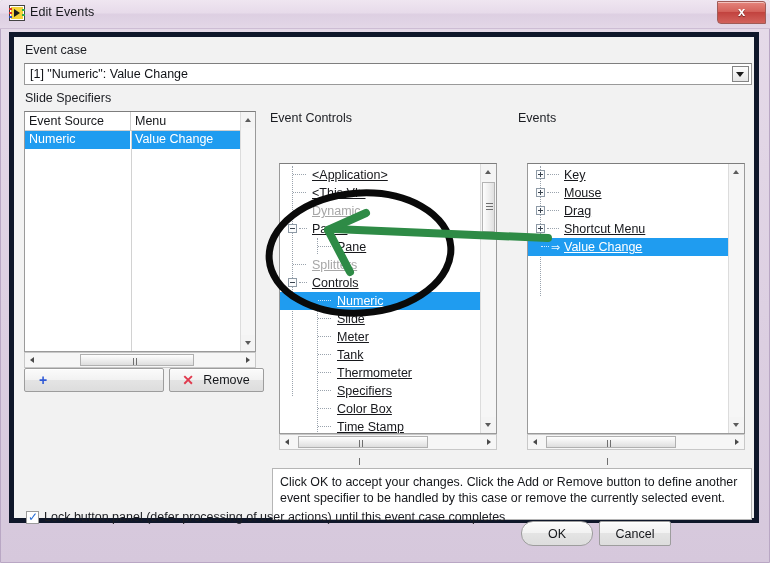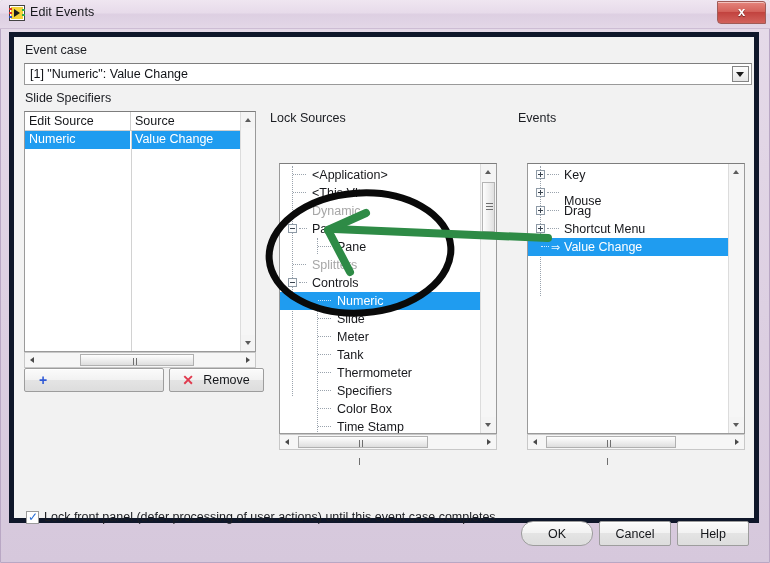--- a/index.html
+++ b/index.html
@@ -204,21 +204,21 @@
     line-height: 18px;
   }
   .tnode.dim { color: #a7a7a7; }
   .tnode.sel {
     background: #1f9cf0;
     color: #ffffff;
     left: 0;
     right: 0;
   }
   .tnode.sel .tlabel { color: #ffffff; }
-  .tlabel { position: absolute; }
+  .tlabel { position: absolute; text-decoration: underline; }
   .expander {
     position: absolute;
     width: 9px; height: 9px;
     top: 4px;
     box-sizing: border-box;
     border: 1px solid #8e9aa6;
     background: #fbfcfd;
   }
   .expander::before {
     content: "";
@@ -457,22 +457,22 @@
       <div class="combo-value">[1] "Numeric": Value Change</div>
       <div class="combo-btn">
         <div class="tri"></div>
       </div>
     </div>
 
     <div class="lbl" style="left:11px; top:54px;">Slide Specifiers</div>
 
     <div class="panel spec-list">
       <div class="spec-hdr">
-        <div class="cell" style="left:0; width:106px;">Edit Source</div>
-        <div class="cell" style="left:106px; width:109px; border-right:none;">Source</div>
+        <div class="cell" style="left:0; width:106px;">Event Source</div>
+        <div class="cell" style="left:106px; width:109px; border-right:none;">Menu</div>
       </div>
       <div class="spec-row">
         <div class="cell" style="left:0; width:106px;">Numeric</div>
         <div class="cell" style="left:106px; width:109px; border-right:none;">Value Change</div>
       </div>
       <div class="colsep" style="left:106px;"></div>
 
       <div class="vscroll" style="width:15px;">
         <div class="sb-btn sb-up">
             <div class="sb-arrow-up"></div>
@@ -496,21 +496,21 @@
     </div>
 
     <div class="btn" style="left:10px; top:331px; width:140px; height:24px;">
       <div class="btn-icon icon-plus">+</div>
     </div>
     <div class="btn" style="left:155px; top:331px; width:95px; height:24px;">
       <div class="btn-icon icon-x">✕</div>
       <span class="btnlabel" style="padding-left:20px;">Remove</span>
     </div>
 
-    <div class="lbl" style="left:256px; top:74px;">Lock Sources</div>
+    <div class="lbl" style="left:256px; top:74px;">Event Controls</div>
     <div class="panel tree-panel-mid">
       <div class="tree-view">
 
         <div class="vdot" style="left:12px; top:2px; height:230px;"></div>
         <div class="vdot" style="left:37px; top:74px; height:16px;"></div>
         <div class="vdot" style="left:37px; top:146px; height:160px;"></div>
 
         <div class="tnode" style="left:0; top:2px;">
           <div class="dots" style="left:13px; width:13px;"></div>
           <span class="tlabel" style="left:32px;">&lt;Application&gt;</span>
@@ -635,21 +635,21 @@
 
         <div class="tnode" style="left:0; top:2px;">
           <div class="expander plus" style="left:8px;"></div>
           <div class="dots" style="left:19px; width:12px;"></div>
           <span class="tlabel" style="left:36px;">Key</span>
         </div>
 
         <div class="tnode" style="left:0; top:20px;">
           <div class="expander plus" style="left:8px;"></div>
           <div class="dots" style="left:19px; width:12px;"></div>
-          <span class="tlabel" style="left:36px;margin-top:8px;">Mouse</span>
+          <span class="tlabel" style="left:36px;">Mouse</span>
         </div>
 
         <div class="tnode" style="left:0; top:38px;">
           <div class="expander plus" style="left:8px;"></div>
           <div class="dots" style="left:19px; width:12px;"></div>
           <span class="tlabel" style="left:36px;">Drag</span>
         </div>
 
         <div class="tnode" style="left:0; top:56px;">
           <div class="expander plus" style="left:8px;"></div>
@@ -679,36 +679,36 @@
           <div class="sb-arrow-l"></div>
         </div>
       <div class="sb-btn sb-right">
           <div class="sb-arrow-r"></div>
         </div>
       <div class="hthumb" style="left:18px; width:130px;">
         <div class="grip-h"><i></i><i></i><i></i></div>
       </div>
     </div>
 
+    <div class="helpbox">
+      <div class="helptext">Click OK to accept your changes.  Click the Add or Remove button to define another event specifier to be handled by this case or remove the currently selected event.</div>
+    </div>
 
     <div class="chk" style="left:12px; top:474px;">
       <span class="mark">✓</span>
     </div>
-    <div class="lbl" style="left:30px; top:473px;">Lock front panel (defer processing of user actions) until this event case completes</div>
+    <div class="lbl" style="left:30px; top:473px;">Lock button panel (defer processing of user actions) until this event case completes</div>
   </div>
 
   <div class="btn" style="left:521px; top:521px; width:72px; height:25px;border-radius:12px;">
     <span class="btnlabel">OK</span>
   </div>
   <div class="btn" style="left:599px; top:521px; width:72px; height:25px;">
     <span class="btnlabel">Cancel</span>
   </div>
-  <div class="btn" style="left:677px; top:521px; width:72px; height:25px;">
-    <span class="btnlabel">Help</span>
-  </div>
 
   <svg class="anno-svg">
 
     <ellipse cx="360" cy="253" rx="91" ry="60" fill="none" stroke="#0a0a0a" stroke-width="7" transform="rotate(-4 360 253)"></ellipse>
 
     <path d="M548 238 L334 229" fill="none" stroke="#2e8b46" stroke-width="8" stroke-linecap="round"></path>
     <path d="M328 230 L366 213" fill="none" stroke="#2e8b46" stroke-width="8" stroke-linecap="round"></path>
     <path d="M328 230 L350 272" fill="none" stroke="#2e8b46" stroke-width="8" stroke-linecap="round"></path>
   </svg>
 

